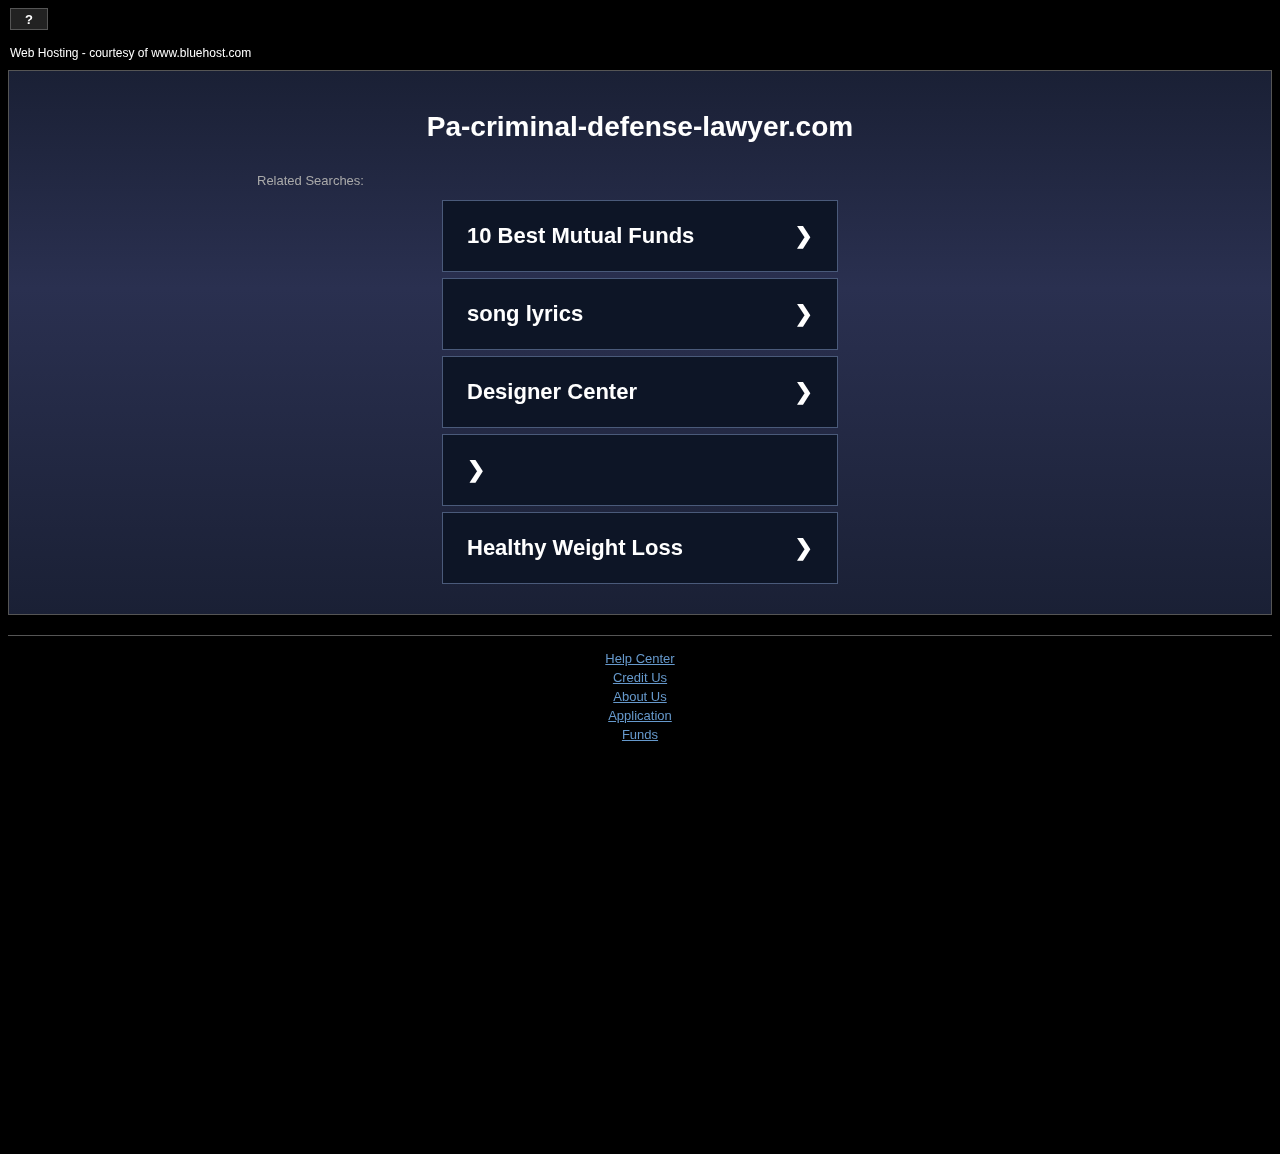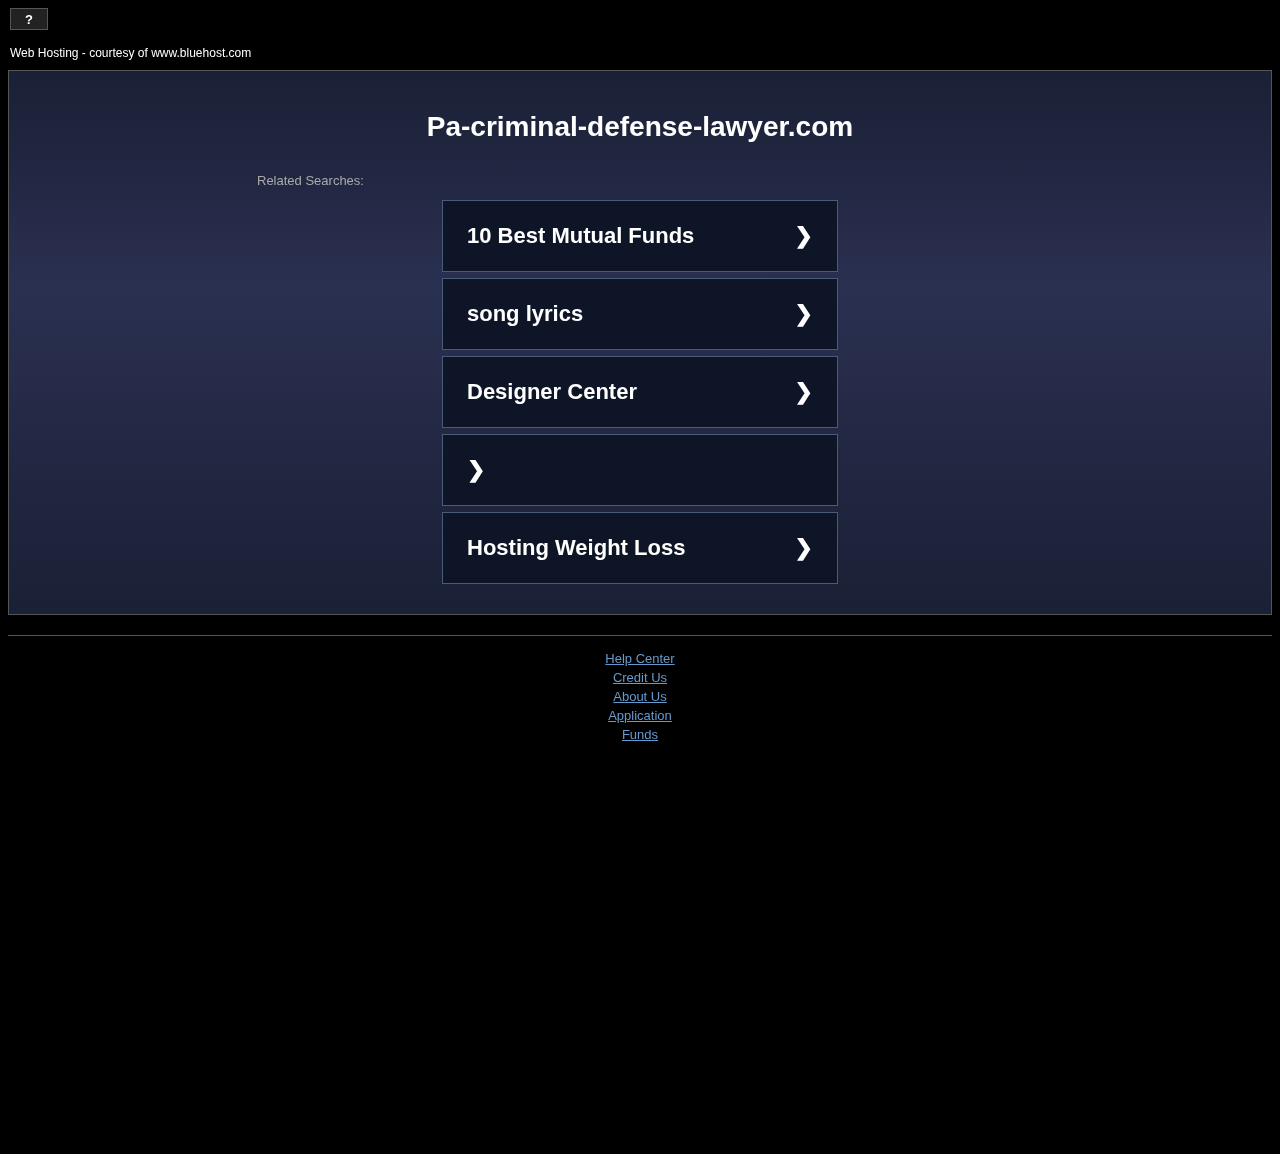--- a/index.html
+++ b/index.html
@@ -147,21 +147,21 @@
     <a class="search-item" href="#">
       <span class="search-item-text">Designer Center</span>
       <span class="chevron-icon">❯</span>
     </a>
 
     <a class="search-item" href="#">
       <span class="chevron-icon">❯</span>
     </a>
 
     <a class="search-item" href="#">
-      <span class="search-item-text">Hosting Weight Loss</span>
+      <span class="search-item-text">Healthy Weight Loss</span>
       <span class="chevron-icon">❯</span>
     </a>
 
   </div>
 </div>
 
 <hr class="footer-divider">
 
 <div class="footer-links">
   <a href="#">Help Center</a>

